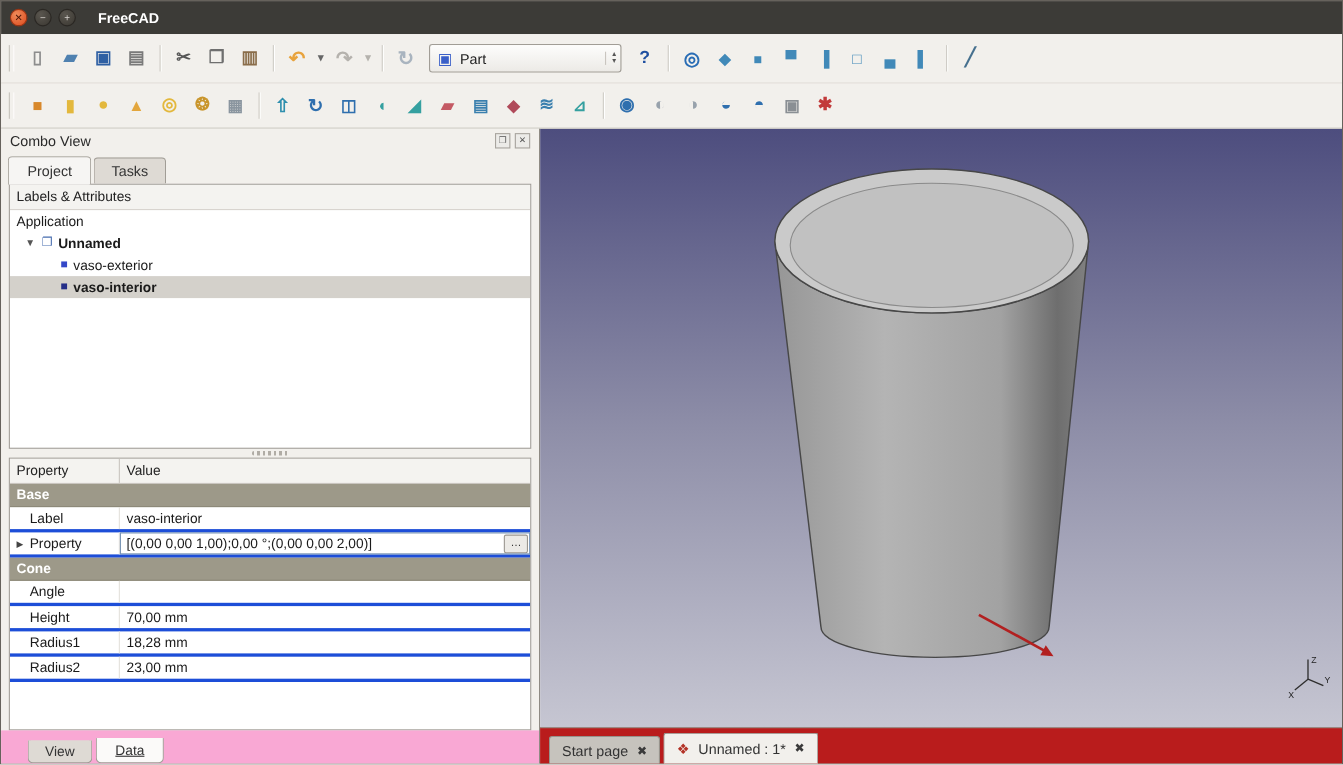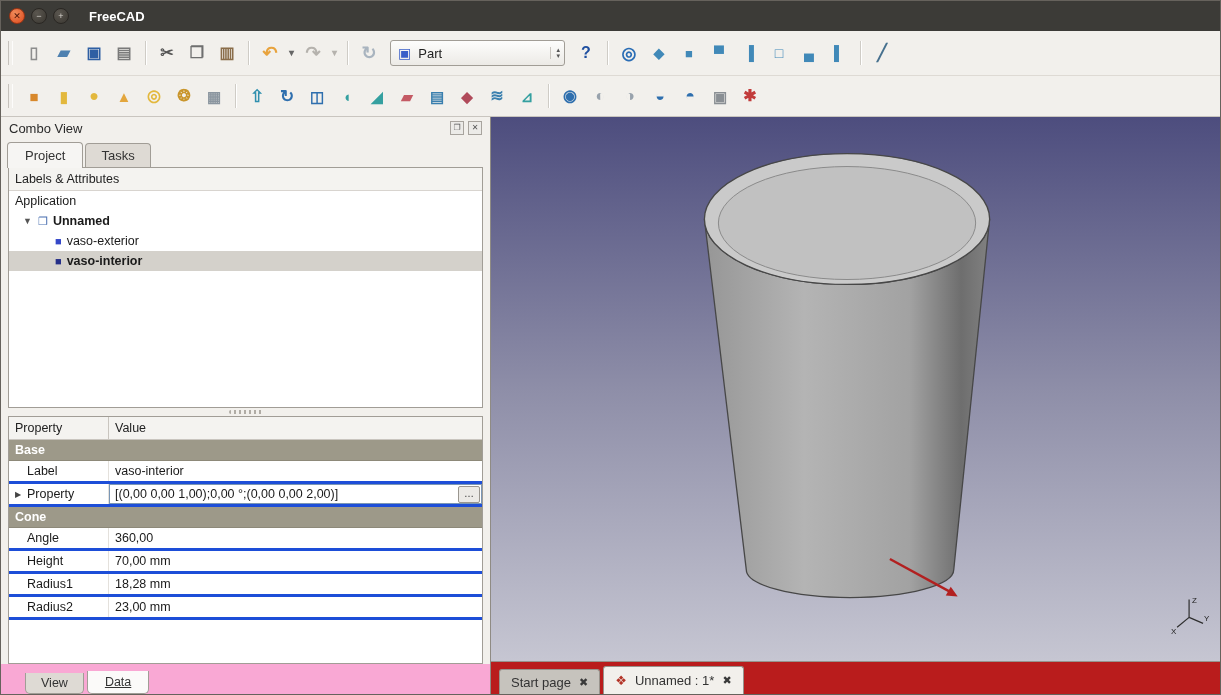--- a/index.html
+++ b/index.html
@@ -354,24 +354,20 @@
             <div class="pl">
 
               <span class="plabel">Cone</span>
             </div>
 
           </div>
             <div class="prow">
             <div class="pl">
               <span class="expander"></span>
               <span class="plabel">Angle</span>
-            </div>
-            <div class="pv">
-              <span class="pvalue">360,00</span>
-
             </div>
           </div>
             <div class="prow">
             <div class="pl">
               <span class="expander"></span>
               <span class="plabel">Height</span>
             </div>
             <div class="pv">
               <span class="pvalue">70,00 mm</span>
 

